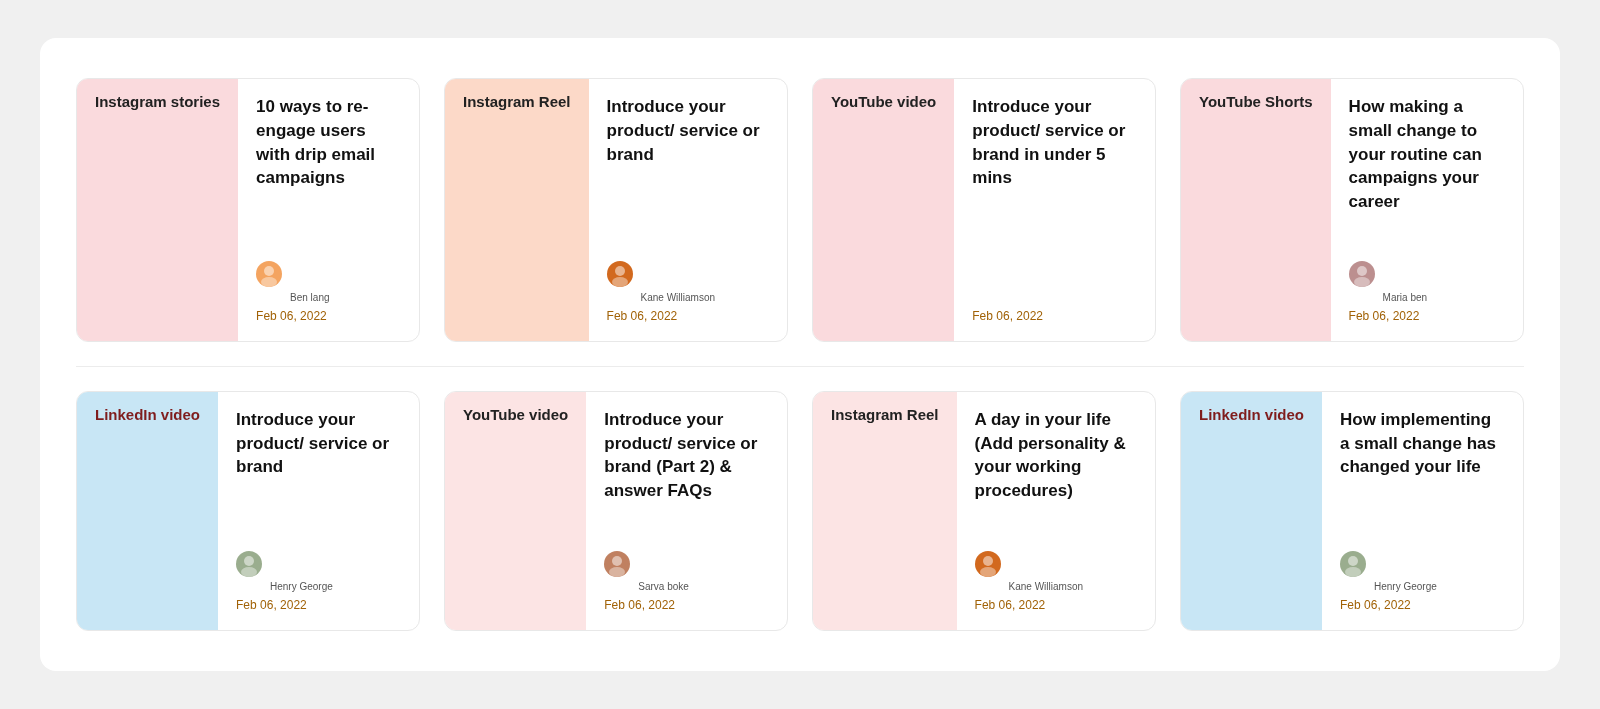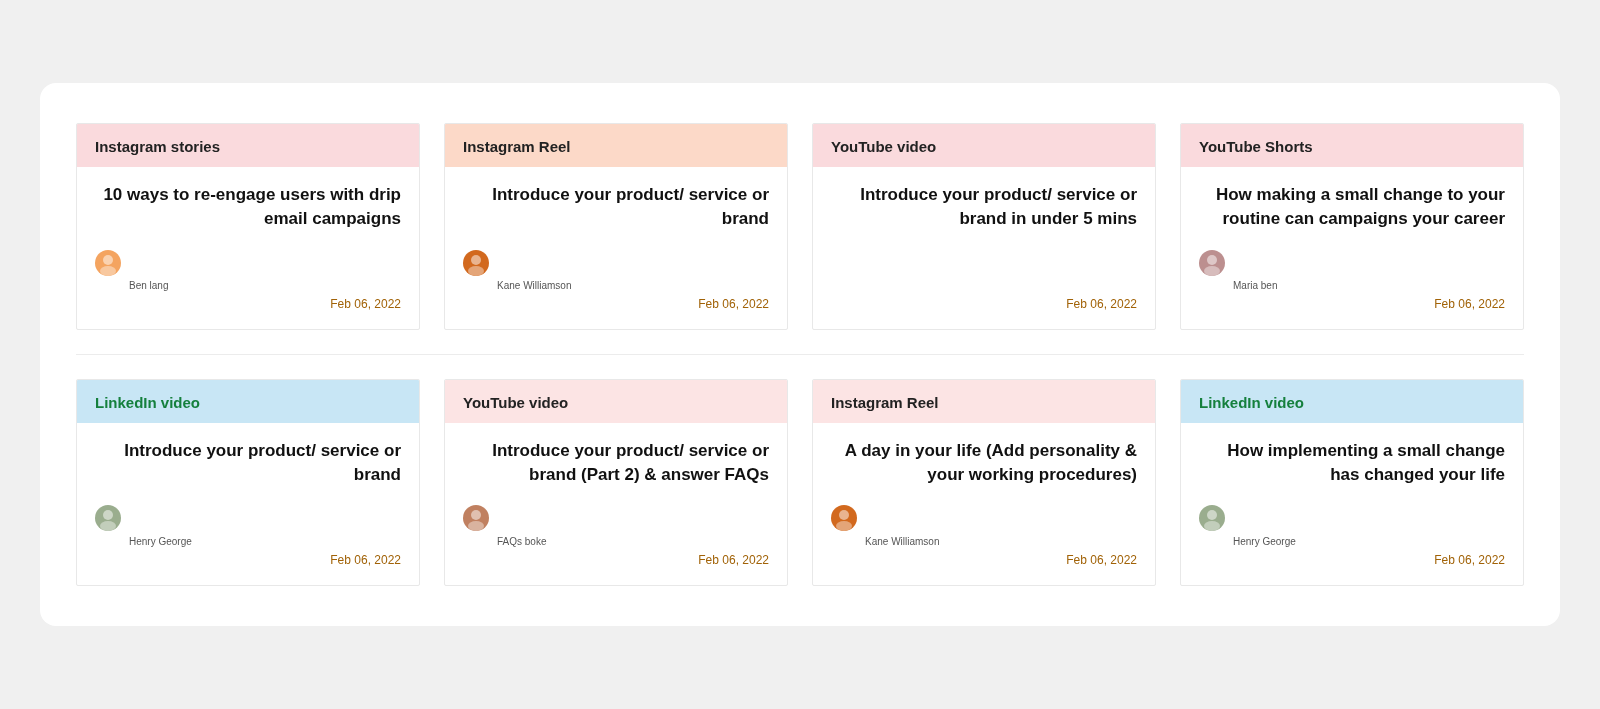--- a/index.html
+++ b/index.html
@@ -17,42 +17,40 @@
       padding: 40px 36px;
       width: 1520px;
       max-width: 98vw;
     }
     .grid {
       display: grid;
       grid-template-columns: repeat(4, 1fr);
       gap: 24px;
     }
     .card {
-      border-radius: 2px;
+      border-radius: 12px;
       overflow: hidden;
       border: 1px solid #e8e8e8;
       display: flex;
-      flex-direction: column;
     }
     .card-header {
       padding: 14px 18px 12px;
       font-size: 15px;
       font-weight: 700;
     }
     .card-header.pink { background: #fadadd; color: #222; }
     .card-header.salmon { background: #fcd9c8; color: #222; }
     .card-header.light-pink { background: #fce4e4; color: #222; }
-    .card-header.blue { background: #c8e6f5; color: #15803d; }
+    .card-header.blue { background: #c8e6f5; color: #7f1d1d; }
     .card-body {
       padding: 16px 18px 18px;
       flex: 1;
       display: flex;
       flex-direction: column;
-      gap: 3px;
-      text-align: right;
+      gap: 32px;
     }
     .card-title {
       font-size: 17px;
       font-weight: 700;
       color: #111;
       line-height: 1.4;
     }
     .card-footer {
       display: flex;
       flex-direction: column;
@@ -198,21 +196,21 @@
       <div class="card-body">
         <div class="card-title">Introduce your product/ service or brand (Part 2) &amp; answer FAQs</div>
         <div class="card-footer">
           <div class="author-row">
             <div class="avatar av-sarva">
                 <svg viewBox="0 0 26 26" xmlns="http://www.w3.org/2000/svg" width="26" height="26">
       <circle cx="13" cy="10" r="5" fill="rgba(255,255,255,0.5)"></circle>
       <ellipse cx="13" cy="21" rx="8" ry="5" fill="rgba(255,255,255,0.4)"></ellipse>
     </svg>
               </div>
-            <span class="author-name">FAQs boke</span>
+            <span class="author-name">Sarva boke</span>
           </div>
           <span class="date">Feb 06, 2022</span>
         </div>
       </div>
     </div>
       <div class="card">
       <div class="card-header light-pink">
         Instagram Reel
       </div>
       <div class="card-body">

